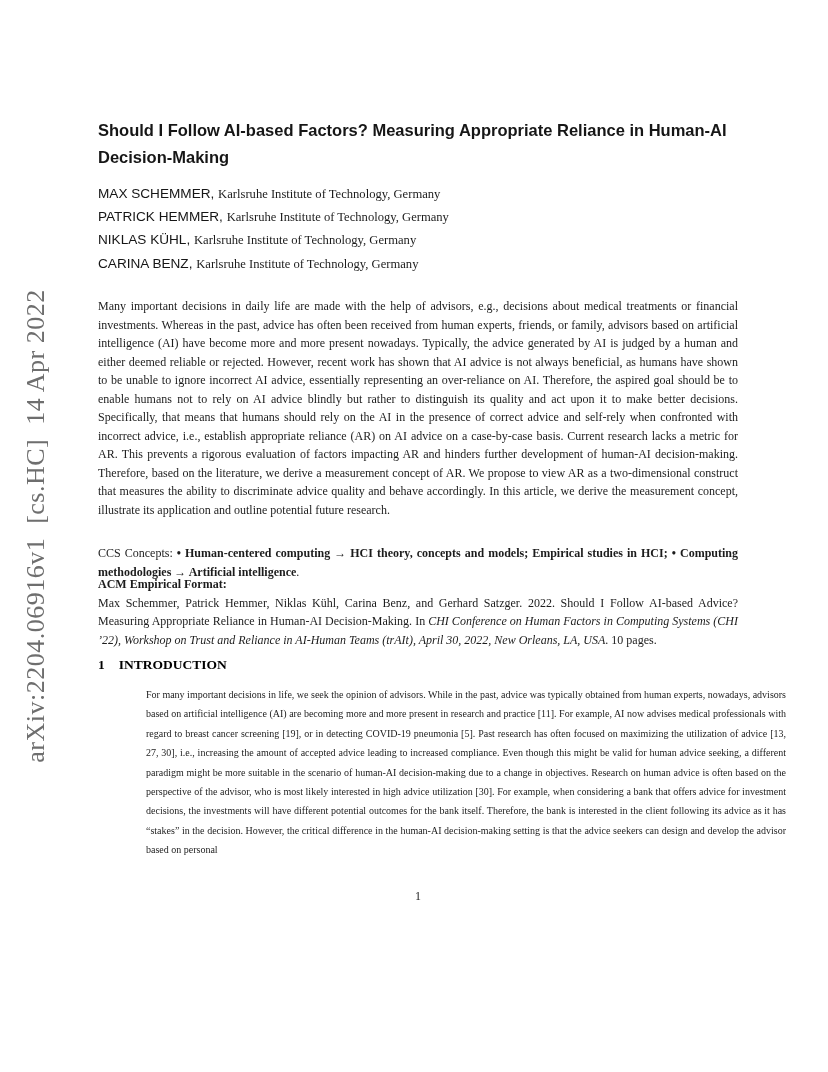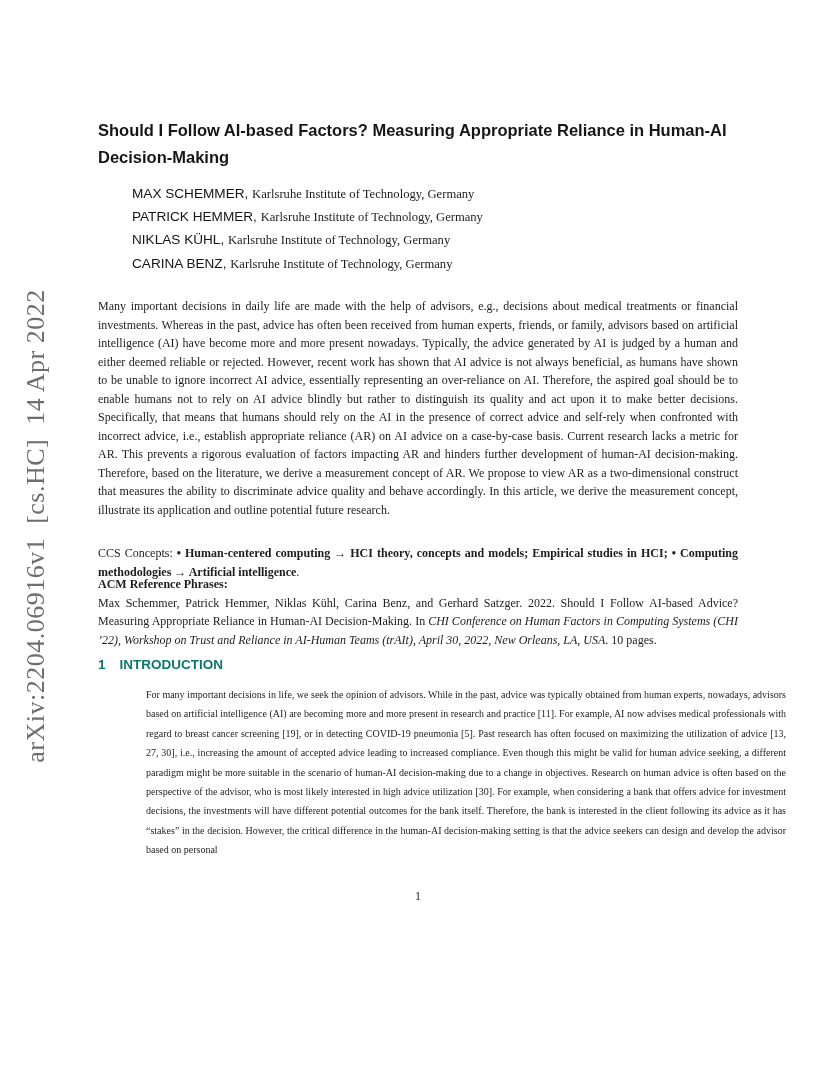--- a/index.html
+++ b/index.html
@@ -32,21 +32,21 @@
     letter-spacing: 0.5px;
   }
   .title {
     top: 117px;
     font-family: "Liberation Sans", sans-serif;
     font-weight: bold;
     font-size: 16.5px;
     line-height: 27px;
     color: #161616;
   }
-  .authors { top: 182px; margin-left: 34px; }
+  .authors { top: 182px; }
   .author-row { line-height: 21.2px; }
   .author-name {
     font-family: "Liberation Sans", sans-serif;
     font-size: 13.6px;
     color: #161616;
   }
   .author-sep {
     font-family: "Liberation Sans", sans-serif;
     font-size: 13.6px;
   }
@@ -72,24 +72,24 @@
   .acmref {
     top: 575px;
     font-size: 12px;
     line-height: 18.5px;
   }
   .acmref .heading { font-weight: bold; }
   .acmref .citation { text-align: justify; }
   .acmref .venue { font-style: italic; }
   .section-heading {
     top: 657px;
-    font-family: Liberation Sans, sans-serif;
+    font-family: Liberation Serif, serif;
     font-weight: bold;
     font-size: 13.5px;
-    color: #0f766e;
+    color: #000000;
   }
   .section-heading .num { margin-right: 14px; }
   .intro {
     top: 685px;
     font-size: 10px;
     line-height: 19.4px;
     text-align: justify;
     margin-left: 48px;
   }
   .folio {
@@ -123,21 +123,21 @@
   </div>
 
   <div class="col abstract">Many important decisions in daily life are made with the help of advisors, e.g., decisions about medical treatments or financial investments. Whereas in the past, advice has often been received from human experts, friends, or family, advisors based on artificial intelligence (AI) have become more and more present nowadays. Typically, the advice generated by AI is judged by a human and either deemed reliable or rejected. However, recent work has shown that AI advice is not always beneficial, as humans have shown to be unable to ignore incorrect AI advice, essentially representing an over-reliance on AI. Therefore, the aspired goal should be to enable humans not to rely on AI advice blindly but rather to distinguish its quality and act upon it to make better decisions. Specifically, that means that humans should rely on the AI in the presence of correct advice and self-rely when confronted with incorrect advice, i.e., establish appropriate reliance (AR) on AI advice on a case-by-case basis. Current research lacks a metric for AR. This prevents a rigorous evaluation of factors impacting AR and hinders further development of human-AI decision-making. Therefore, based on the literature, we derive a measurement concept of AR. We propose to view AR as a two-dimensional construct that measures the ability to discriminate advice quality and behave accordingly. In this article, we derive the measurement concept, illustrate its application and outline potential future research.</div>
 
   <div class="col ccs">
     <span>CCS Concepts: </span><span class="bold">• Human-centered computing → HCI theory, concepts and models; Empirical studies in HCI; • Computing methodologies → Artificial intelligence</span><span>.</span>
   </div>
 
 
   <div class="col acmref">
-    <div class="heading">ACM Reference Phrases:</div>
+    <div class="heading">ACM Empirical Format:</div>
     <div class="citation">
       <span>Max Schemmer, Patrick Hemmer, Niklas Kühl, Carina Benz, and Gerhard Satzger. 2022. Should I Follow AI-based Advice? Measuring Appropriate Reliance in Human-AI Decision-Making. In </span><span class="venue">CHI Conference on Human Factors in Computing Systems (CHI ’22), Workshop on Trust and Reliance in AI-Human Teams (trAIt), April 30, 2022, New Orleans, LA, USA</span><span>. 10 pages.</span>
     </div>
   </div>
 
   <div class="col section-heading">
     <span class="num">1</span><span>INTRODUCTION</span>
   </div>
 
   <div class="col intro">For many important decisions in life, we seek the opinion of advisors. While in the past, advice was typically obtained from human experts, nowadays, advisors based on artificial intelligence (AI) are becoming more and more present in research and practice [11]. For example, AI now advises medical professionals with regard to breast cancer screening [19], or in detecting COVID-19 pneumonia [5]. Past research has often focused on maximizing the utilization of advice [13, 27, 30], i.e., increasing the amount of accepted advice leading to increased compliance. Even though this might be valid for human advice seeking, a different paradigm might be more suitable in the scenario of human-AI decision-making due to a change in objectives. Research on human advice is often based on the perspective of the advisor, who is most likely interested in high advice utilization [30]. For example, when considering a bank that offers advice for investment decisions, the investments will have different potential outcomes for the bank itself. Therefore, the bank is interested in the client following its advice as it has “stakes” in the decision. However, the critical difference in the human-AI decision-making setting is that the advice seekers can design and develop the advisor based on personal</div>

